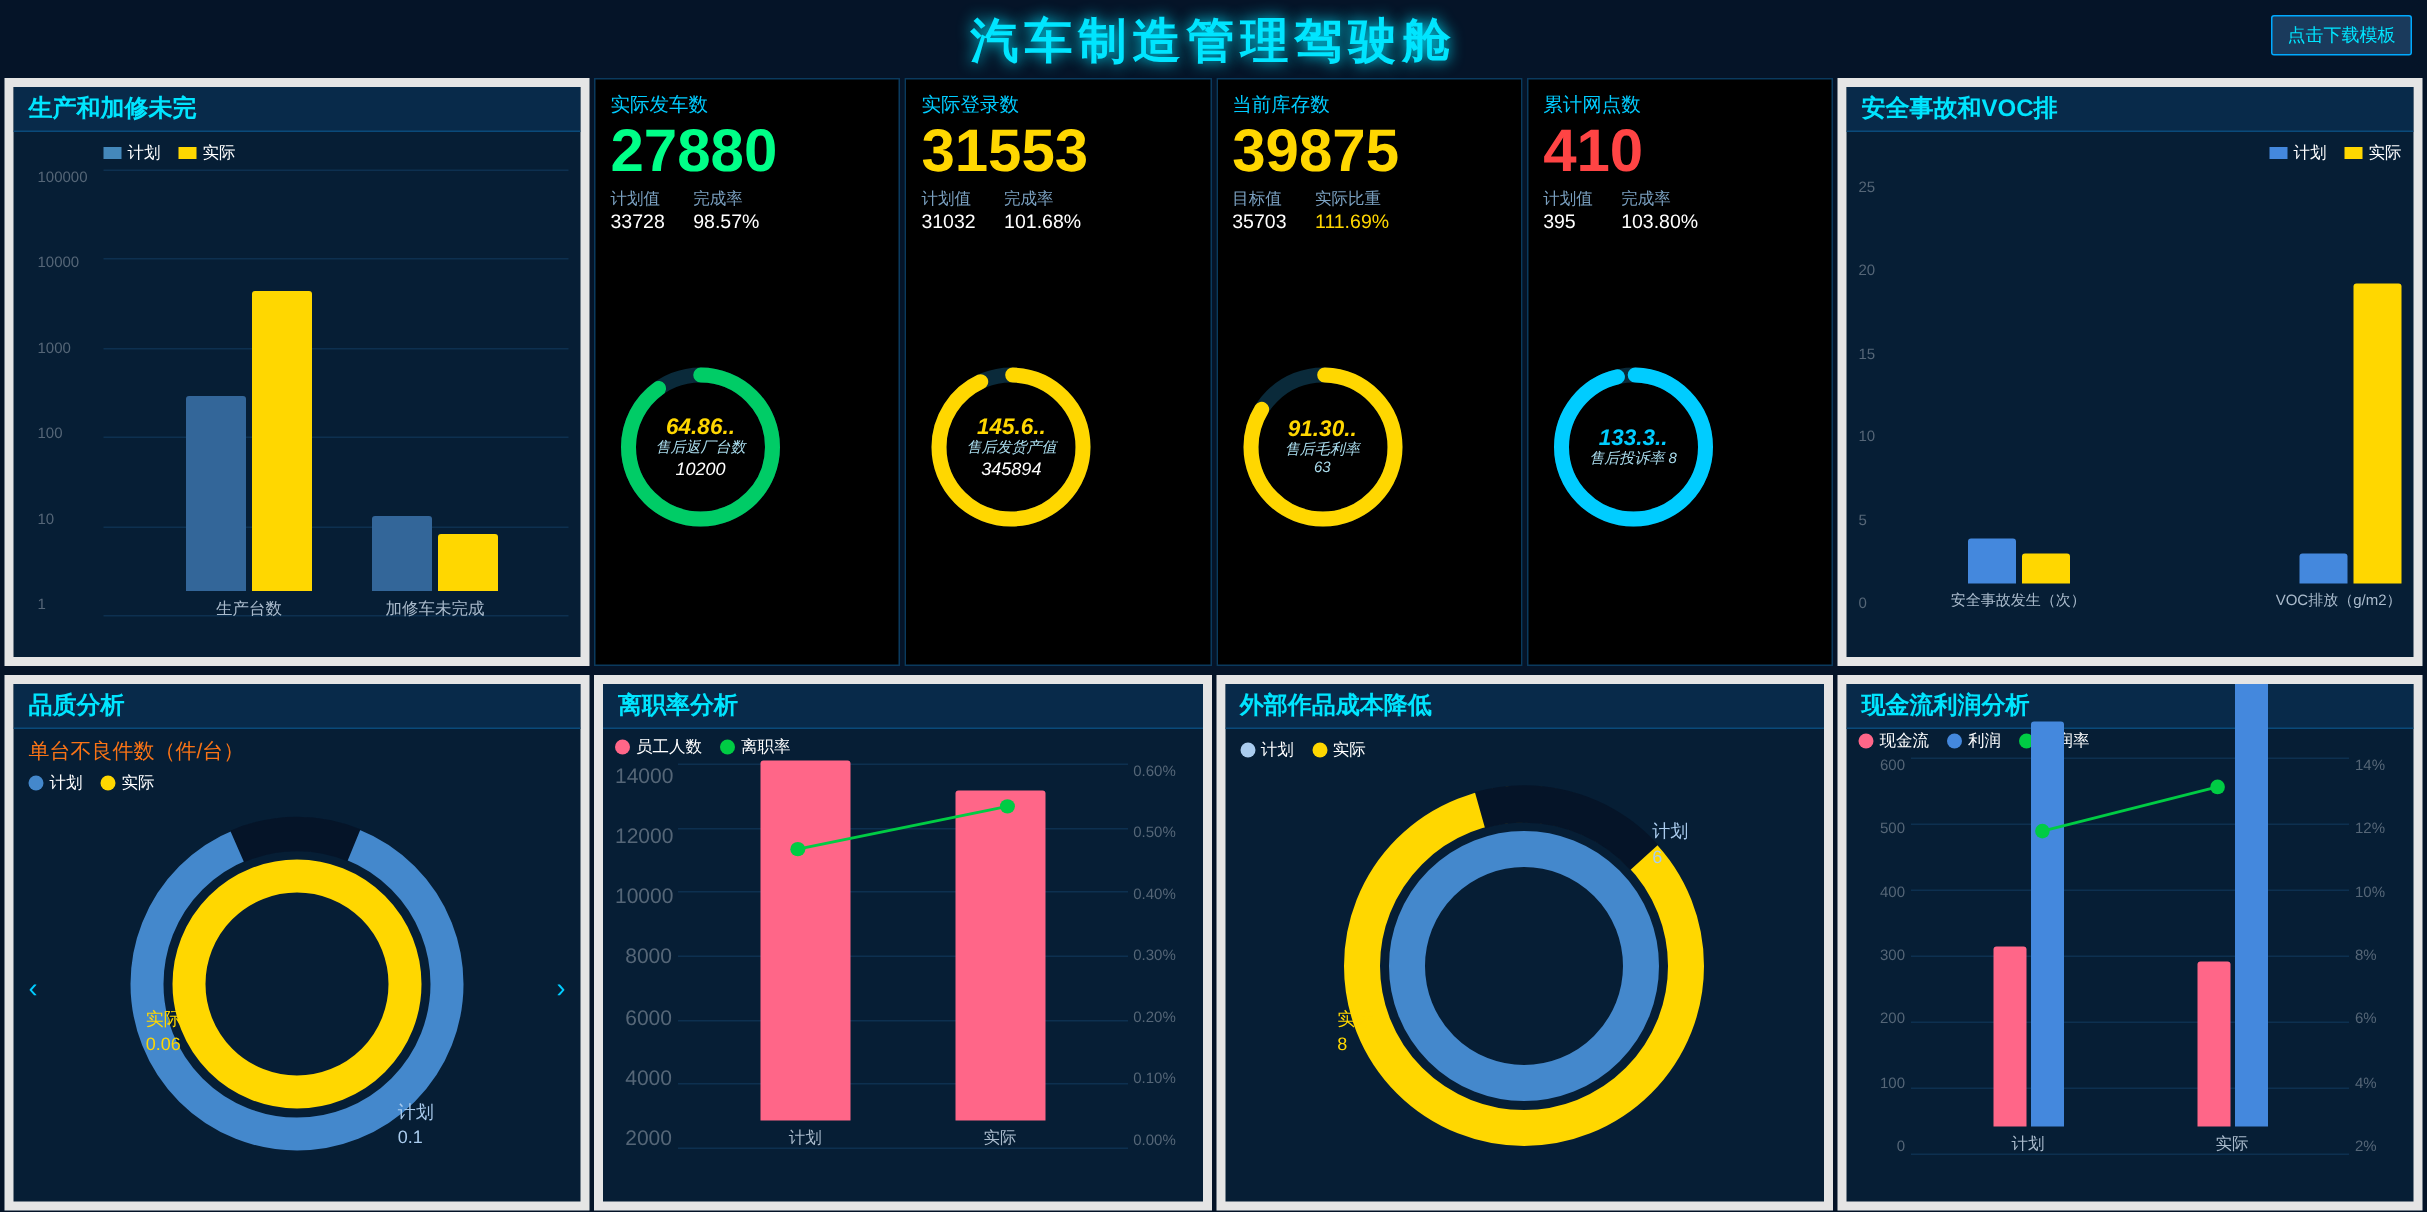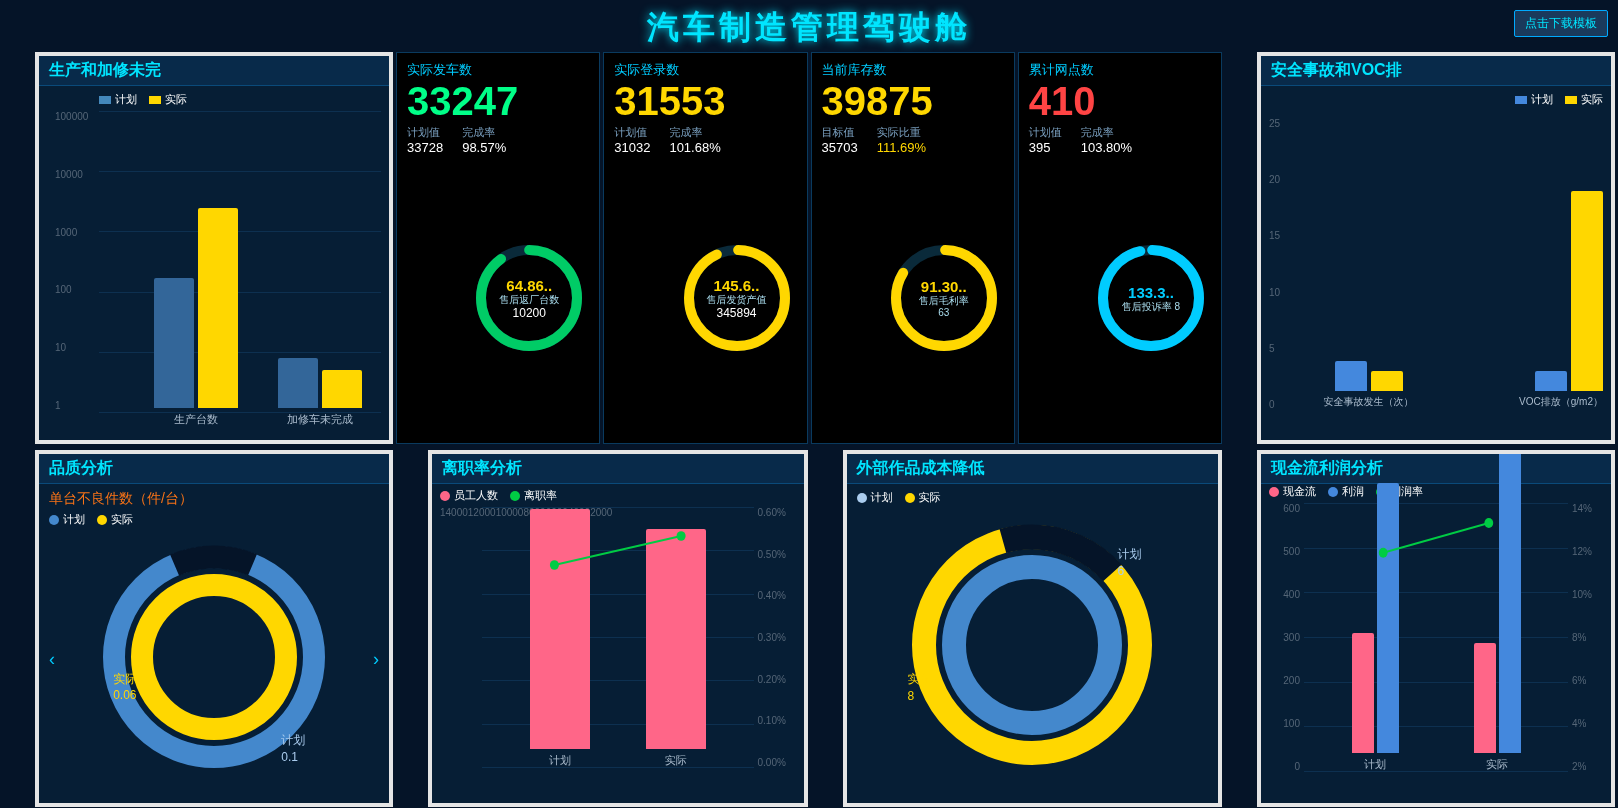--- a/index.html
+++ b/index.html
@@ -27,24 +27,23 @@
       background: #1a3a5c;
       border: 1px solid #00aaff;
       color: #00e5ff;
       font-size: 12px;
       padding: 4px 10px;
       cursor: pointer;
       border-radius: 2px;
     }
     .panel {
       background: #061e35;
-      border: 4px solid #e5e5e5;
+      border: 6px solid #e5e5e5;
       position: relative;
       overflow: hidden;
-      margin-left: 32px;
     }
     .panel-title {
       font-size: 16px;
       color: #00e5ff;
       background: #082a4a;
       padding: 4px 10px;
       border-bottom: 1px solid #0a4a7a;
       font-weight: bold;
     }
     
@@ -77,22 +76,23 @@
       color: #aaccee;
       margin-bottom: 4px;
     }
     .kpi-sub span { display: flex; flex-direction: column; }
     .kpi-sub .sub-label { color: #7aa0c0; font-size: 11px; }
     .kpi-sub .sub-val { color: #fff; font-size: 13px; }
     .kpi-gauge-area {
       flex: 1;
       display: flex;
       align-items: center;
-      justify-content: flex-end;
+      justify-content: flex-start;
       position: relative;
+      font-style: italic;
     }
 
     
     .gauge-wrap {
       position: relative;
       width: 120px;
       height: 120px;
     }
     .gauge-wrap svg {
       position: absolute;
@@ -210,21 +210,21 @@
 
         <div style="position:absolute; left:52px; right:0; top:0; bottom:18px; display:flex; flex-direction:column; justify-content:space-between;">
           <div style="border-top:1px solid #0d3050; width:100%;"></div>
           <div style="border-top:1px solid #0d3050; width:100%;"></div>
           <div style="border-top:1px solid #0d3050; width:100%;"></div>
           <div style="border-top:1px solid #0d3050; width:100%;"></div>
           <div style="border-top:1px solid #0d3050; width:100%;"></div>
           <div style="border-top:1px solid #0d3050; width:100%;"></div>
         </div>
 
-        <div class="log-bars-area" style="height:calc(100% - 18px); position:absolute; left:52px; right:0; bottom:2px; display:flex; gap:40px; align-items:flex-end;">
+        <div class="log-bars-area" style="height:calc(100% - 18px); position:absolute; left:52px; right:0; bottom:14px; display:flex; gap:40px; align-items:flex-end;">
 
           <div class="log-group">
             <div class="log-bar-pair">
               <div class="log-bar plan" style="height:130px;"></div>
               <div class="log-bar actual" style="height:200px;"></div>
             </div>
             <div class="log-label">生产台数</div>
           </div>
 
           <div class="log-group">
@@ -236,21 +236,21 @@
           </div>
         </div>
       </div>
     </div>
   </div>
 
   <div style="display:grid; grid-template-columns:1fr 1fr 1fr 1fr; gap:3px;">
 
     <div class="kpi-card">
       <div class="kpi-label">实际发车数</div>
-      <div class="kpi-value green">33247</div>
+      <div class="kpi-value green">27880</div>
       <div class="kpi-sub">
         <span>
             <span class="sub-label">计划值</span>
             <span class="sub-val">33728</span>
           </span>
         <span>
             <span class="sub-label">完成率</span>
             <span class="sub-val">98.57%</span>
           </span>
       </div>
@@ -458,21 +458,21 @@
           <span>员工人数</span>
         </div>
         <div class="legend-item">
           <div style="width:10px;height:10px;border-radius:50%;background:#00cc44;"></div>
           <span>离职率</span>
         </div>
       </div>
 
       <div style="height:calc(100% - 26px); position:relative; display:flex;">
 
-        <div style="display:flex; justify-content:space-between; font-size:10px; color:#556677; width:42px; text-align:right; padding-right:4px; padding-bottom:22px;">
+        <div style="display:flex; flex-direction:column; justify-content:space-between; font-size:14px; color:#556677; width:42px; text-align:right; padding-right:4px; padding-bottom:22px;">
           <span>14000</span>
             <span>12000</span>
             <span>10000</span>
             <span>8000</span>
             <span>6000</span>
             <span>4000</span>
             <span>2000</span>
         </div>
 
         <div style="flex:1; position:relative; padding-bottom:22px;">

